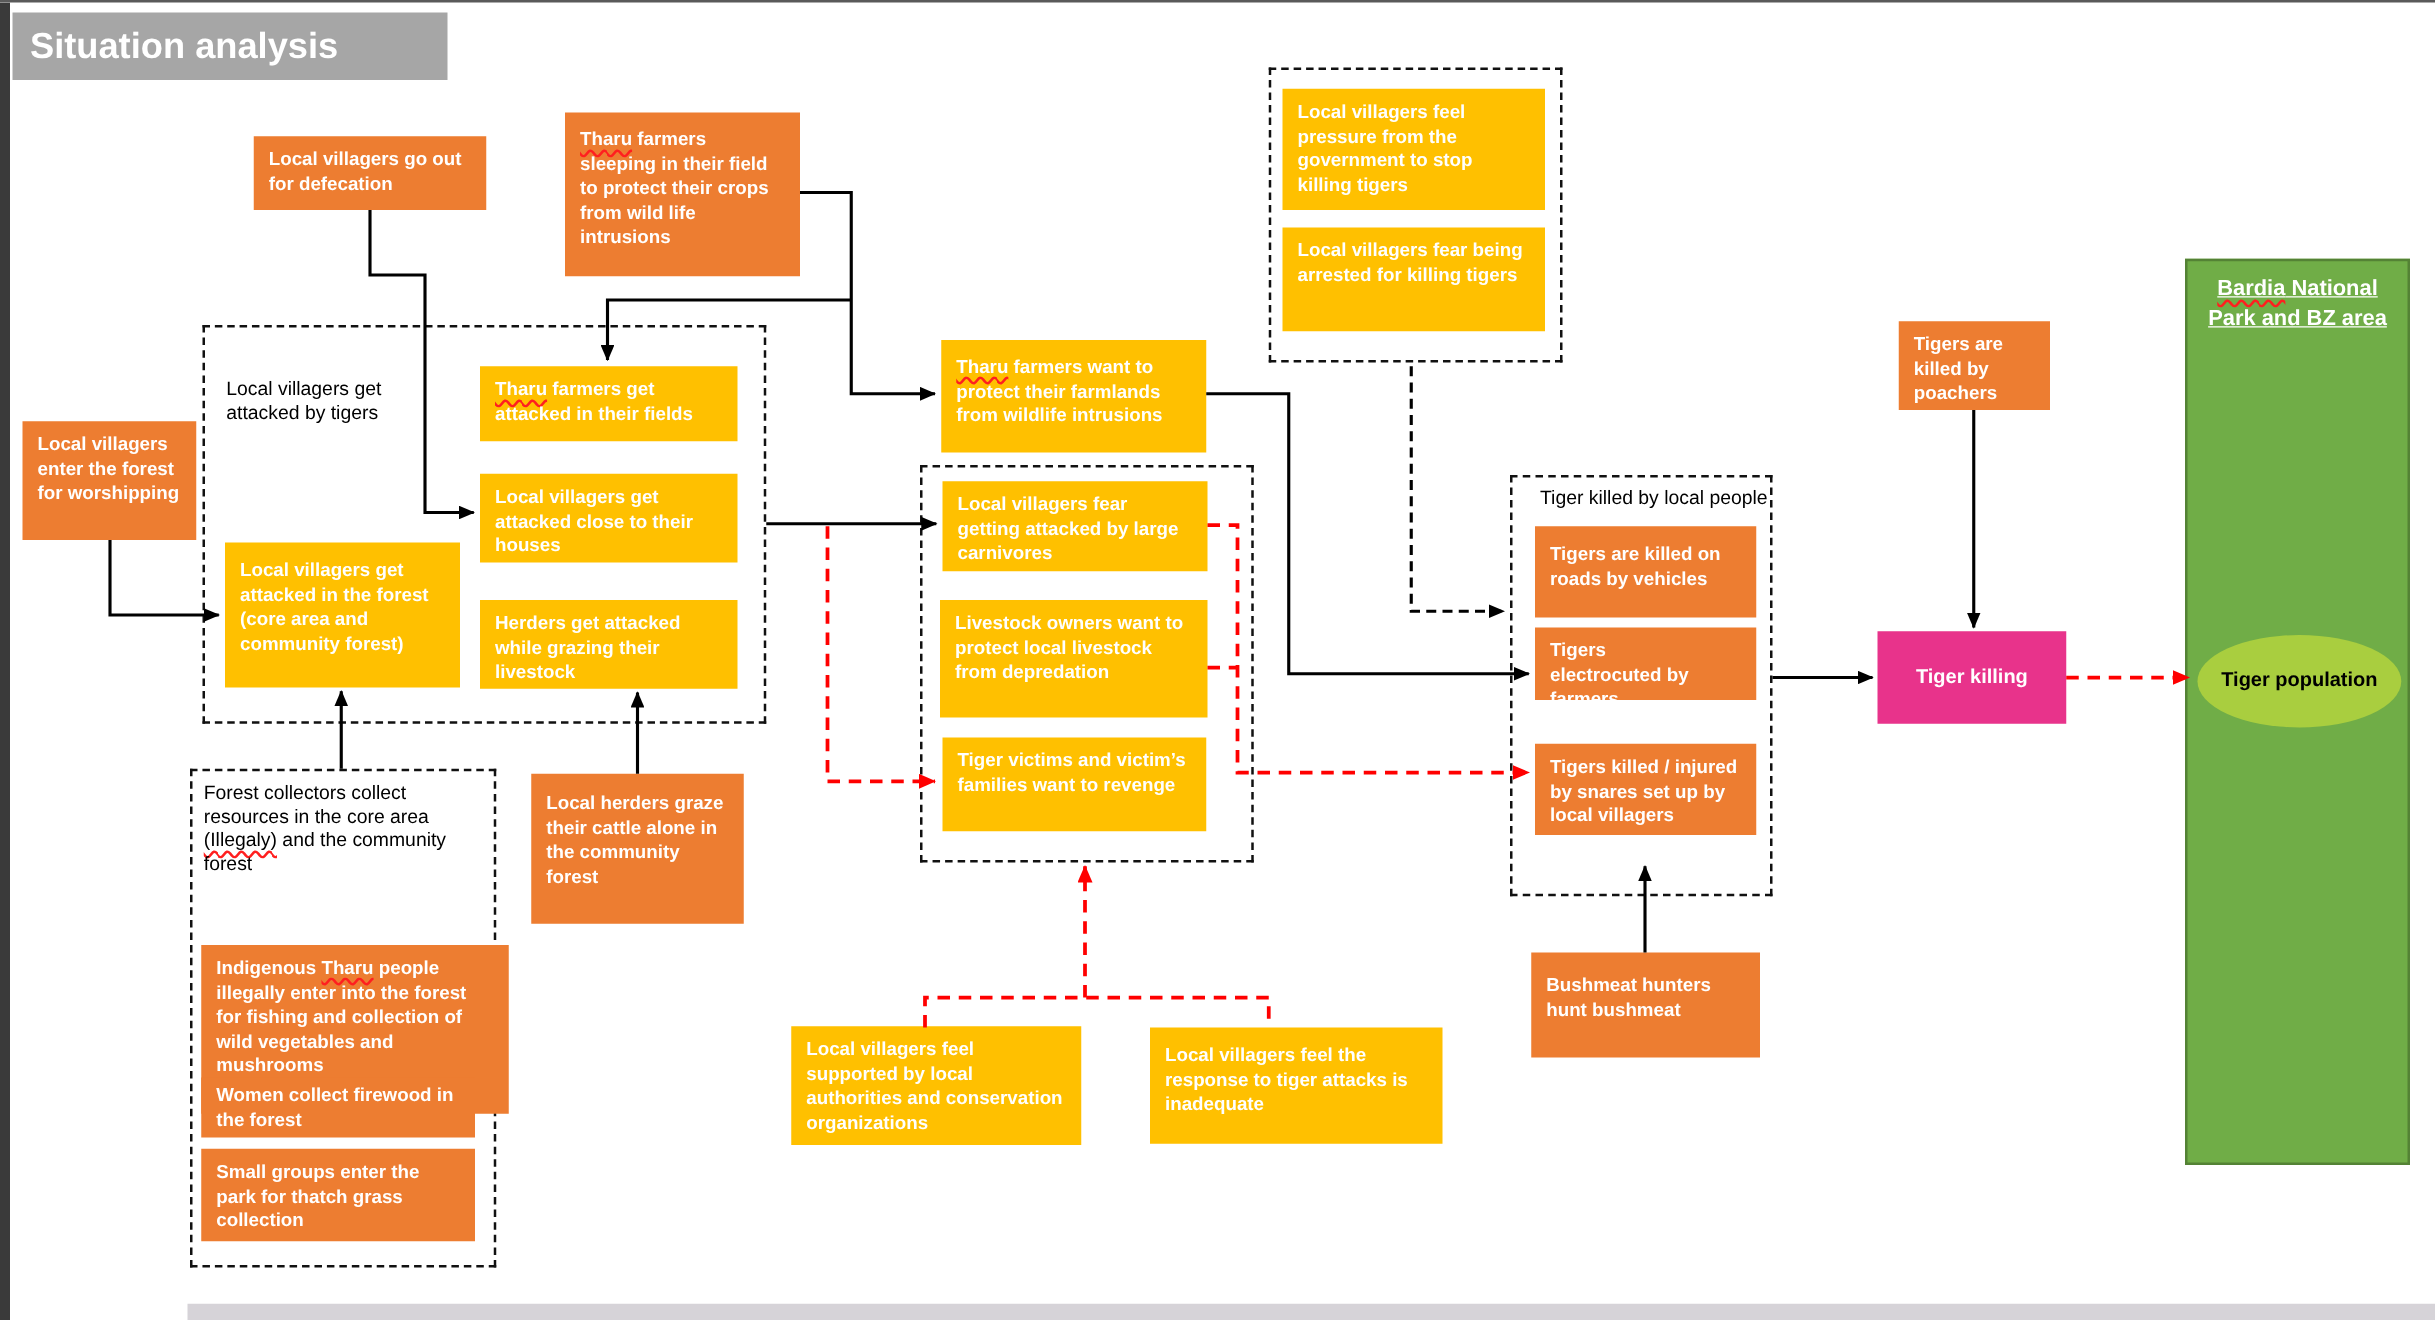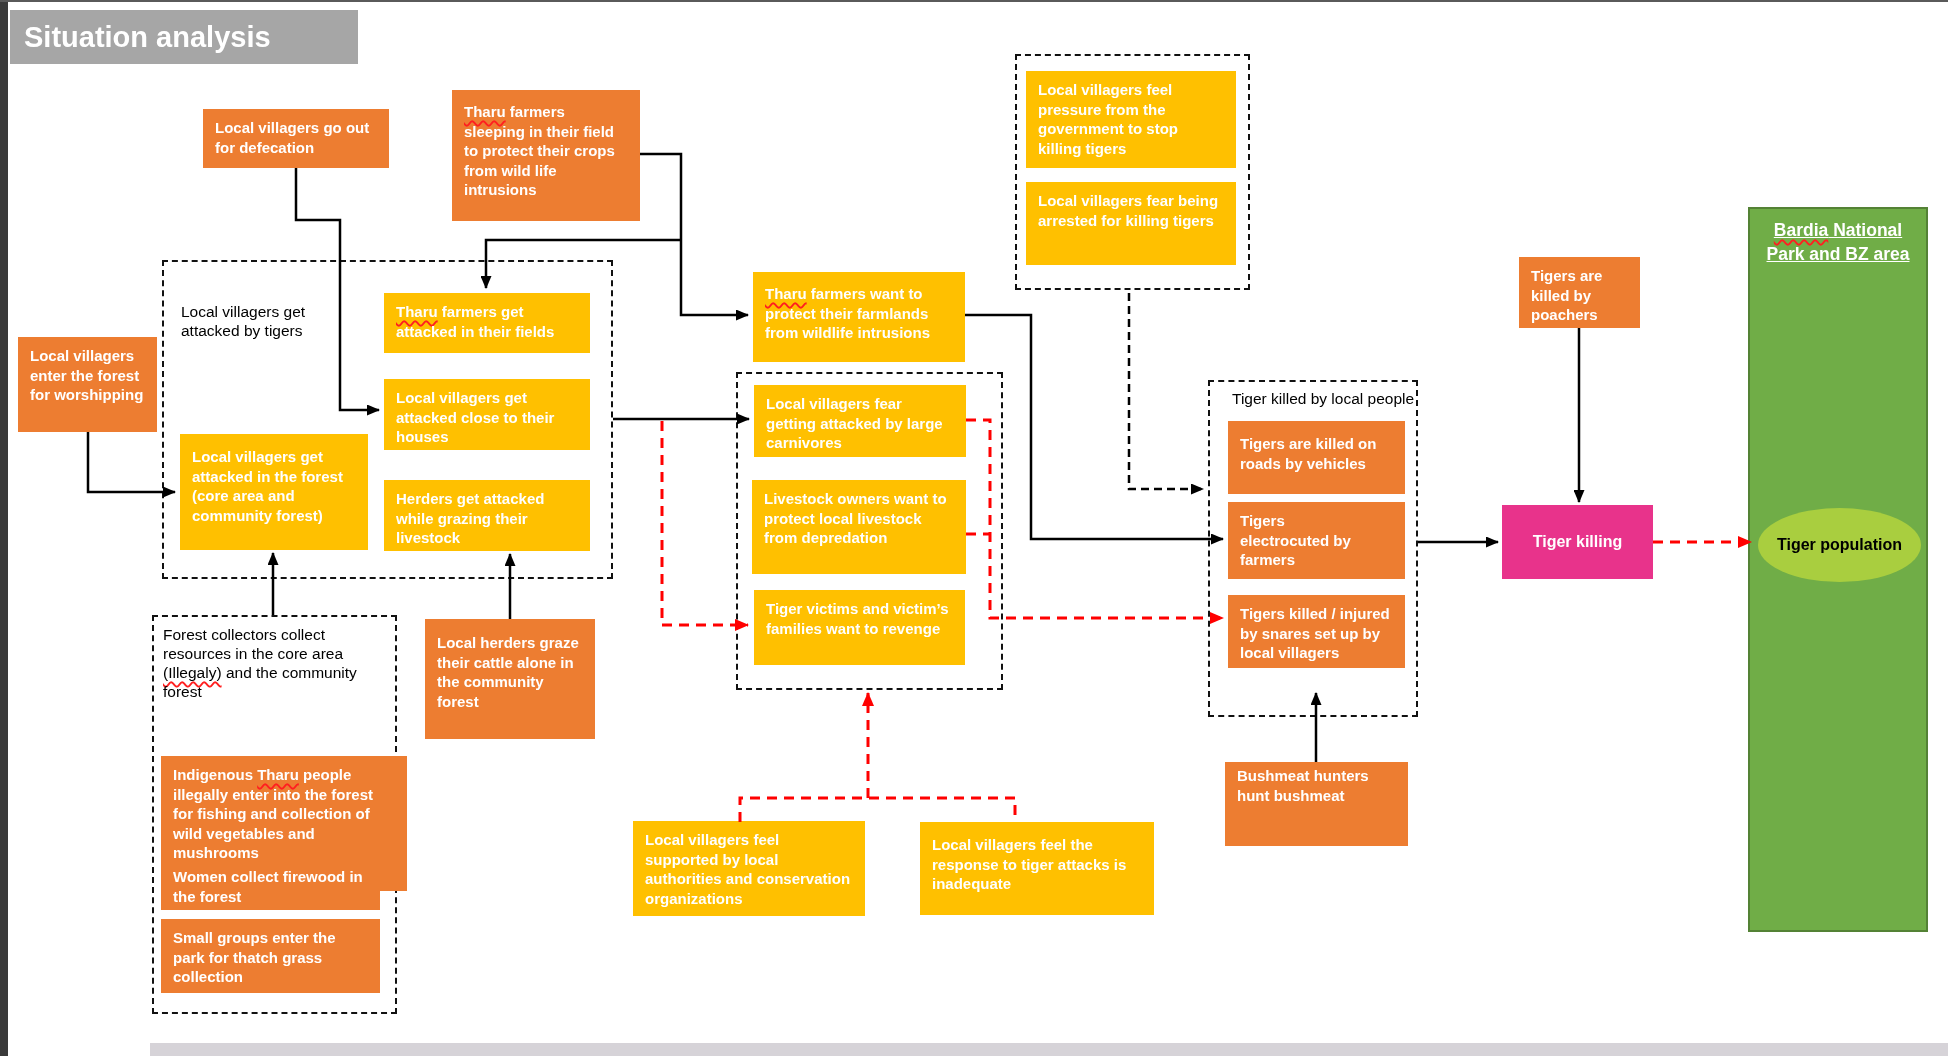--- a/index.html
+++ b/index.html
@@ -80,31 +80,31 @@
   <div class="box yellow" style="left:384px;top:377px;width:206px;height:71px">Local villagers get attacked close to their houses</div>
   <div class="box yellow" style="left:384px;top:478px;width:206px;height:71px">Herders get attacked while grazing their livestock</div>
 
   <div class="box yellow" style="left:753px;top:270px;width:212px;height:90px;padding-top:12px"><span class="sq">Tharu</span> farmers want to protect their farmlands from wildlife intrusions</div>
 
   <div class="box yellow" style="left:754px;top:383px;width:212px;height:72px">Local villagers fear getting attacked by large carnivores</div>
   <div class="box yellow" style="left:752px;top:478px;width:214px;height:94px">Livestock owners want to protect local livestock from depredation</div>
   <div class="box yellow" style="left:754px;top:588px;width:211px;height:75px">Tiger victims and victim’s families want to revenge</div>
 
   <div class="box orange" style="left:1228px;top:419px;width:177px;height:73px;padding-top:13px">Tigers are killed on roads by vehicles</div>
-  <div class="box orange" style="left:1228px;top:500px;width:177px;height:77px;padding-right:52px">Tigers electrocuted by farmers</div>
+  <div class="box orange" style="left:1228px;top:500px;width:177px;height:58px;padding-right:52px">Tigers electrocuted by farmers</div>
   <div class="box orange" style="left:1228px;top:593px;width:177px;height:73px">Tigers killed / injured by snares set up by local villagers</div>
 
   <div class="box orange" style="left:1519px;top:255px;width:121px;height:71px">Tigers are killed by poachers</div>
 
   <div class="box pink" style="left:1502px;top:503px;width:151px;height:74px">Tiger killing</div>
 
   <div class="box yellow" style="left:633px;top:819px;width:232px;height:95px">Local villagers feel supported by local authorities and conservation organizations</div>
   <div class="box yellow" style="left:920px;top:820px;width:234px;height:93px;padding-top:13px">Local villagers feel the response to tiger attacks is inadequate</div>
 
-  <div class="box orange" style="left:1225px;top:760px;width:183px;height:84px;padding-top:4px">Bushmeat hunters hunt bushmeat</div>
+  <div class="box orange" style="left:1225px;top:760px;width:183px;height:84px;padding-top:17px">Bushmeat hunters hunt bushmeat</div>
 
   <div class="box orange" style="left:425px;top:617px;width:170px;height:120px;padding-top:14px">Local herders graze their cattle alone in the community forest</div>
 
   <div class="box orange" style="left:161px;top:754px;width:246px;height:135px">Indigenous <span class="sq">Tharu</span> people illegally enter into the forest for fishing and collection of wild vegetables and mushrooms</div>
   <div class="box orange" style="left:161px;top:860px;width:219px;height:48px;padding-top:5px">Women collect firewood in the forest</div>
   <div class="box orange" style="left:161px;top:917px;width:219px;height:74px">Small groups enter the park for thatch grass collection</div>
 
   <div class="park" style="left:1748px;top:205px;width:180px;height:725px">
     <div class="park-title"><span class="sq">Bardia</span>  National Park  and BZ area</div>
     <div class="ellipse" style="left:8px;top:299px;width:163px;height:74px">Tiger population</div>

